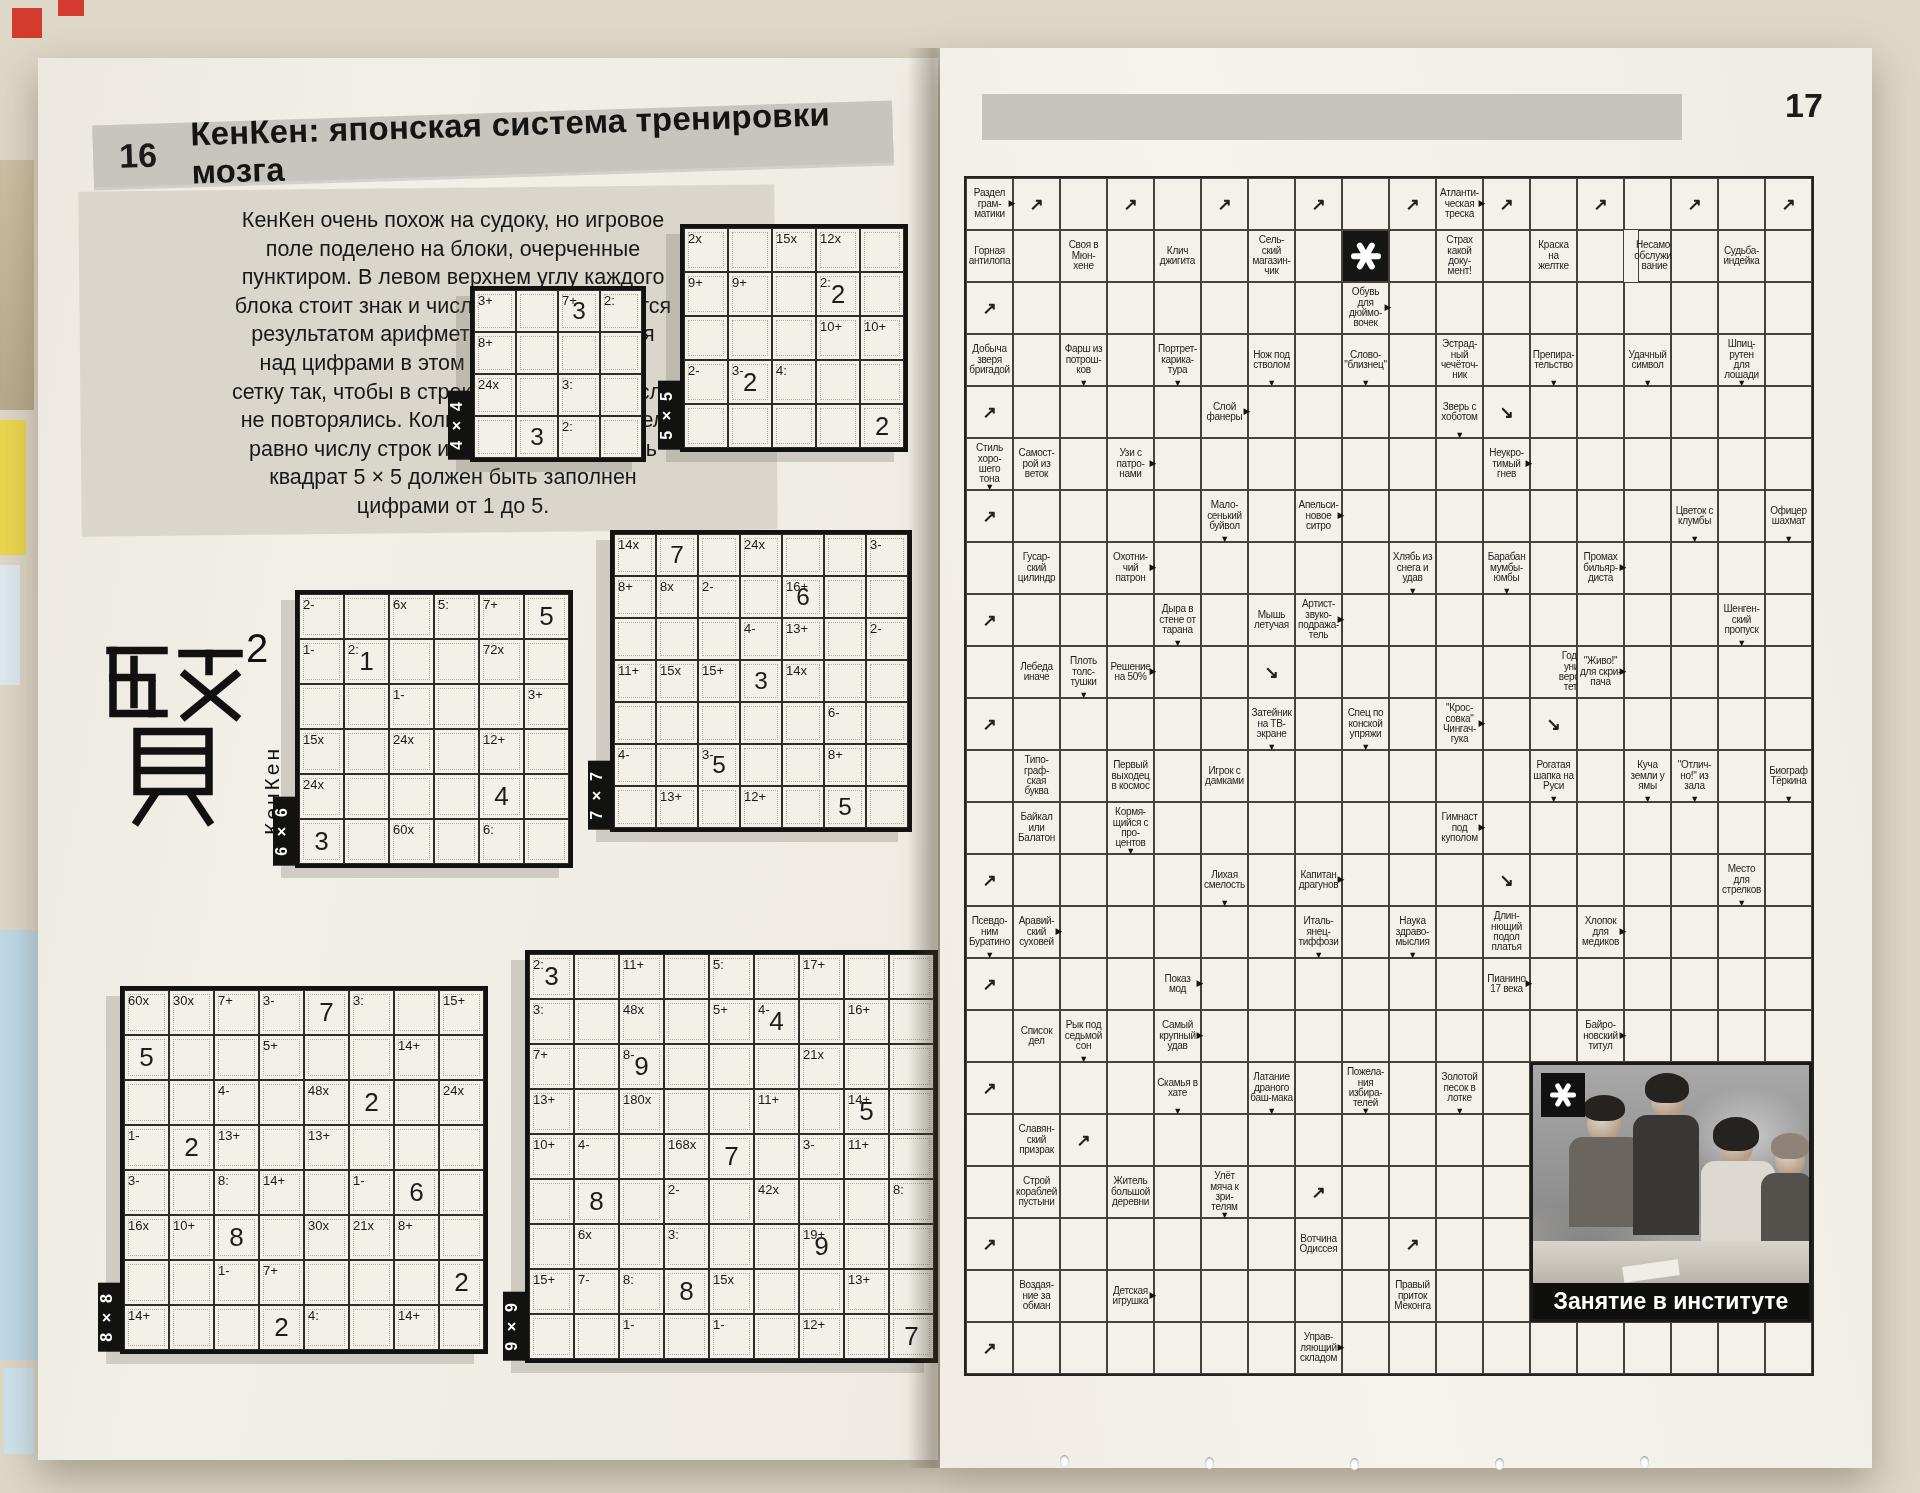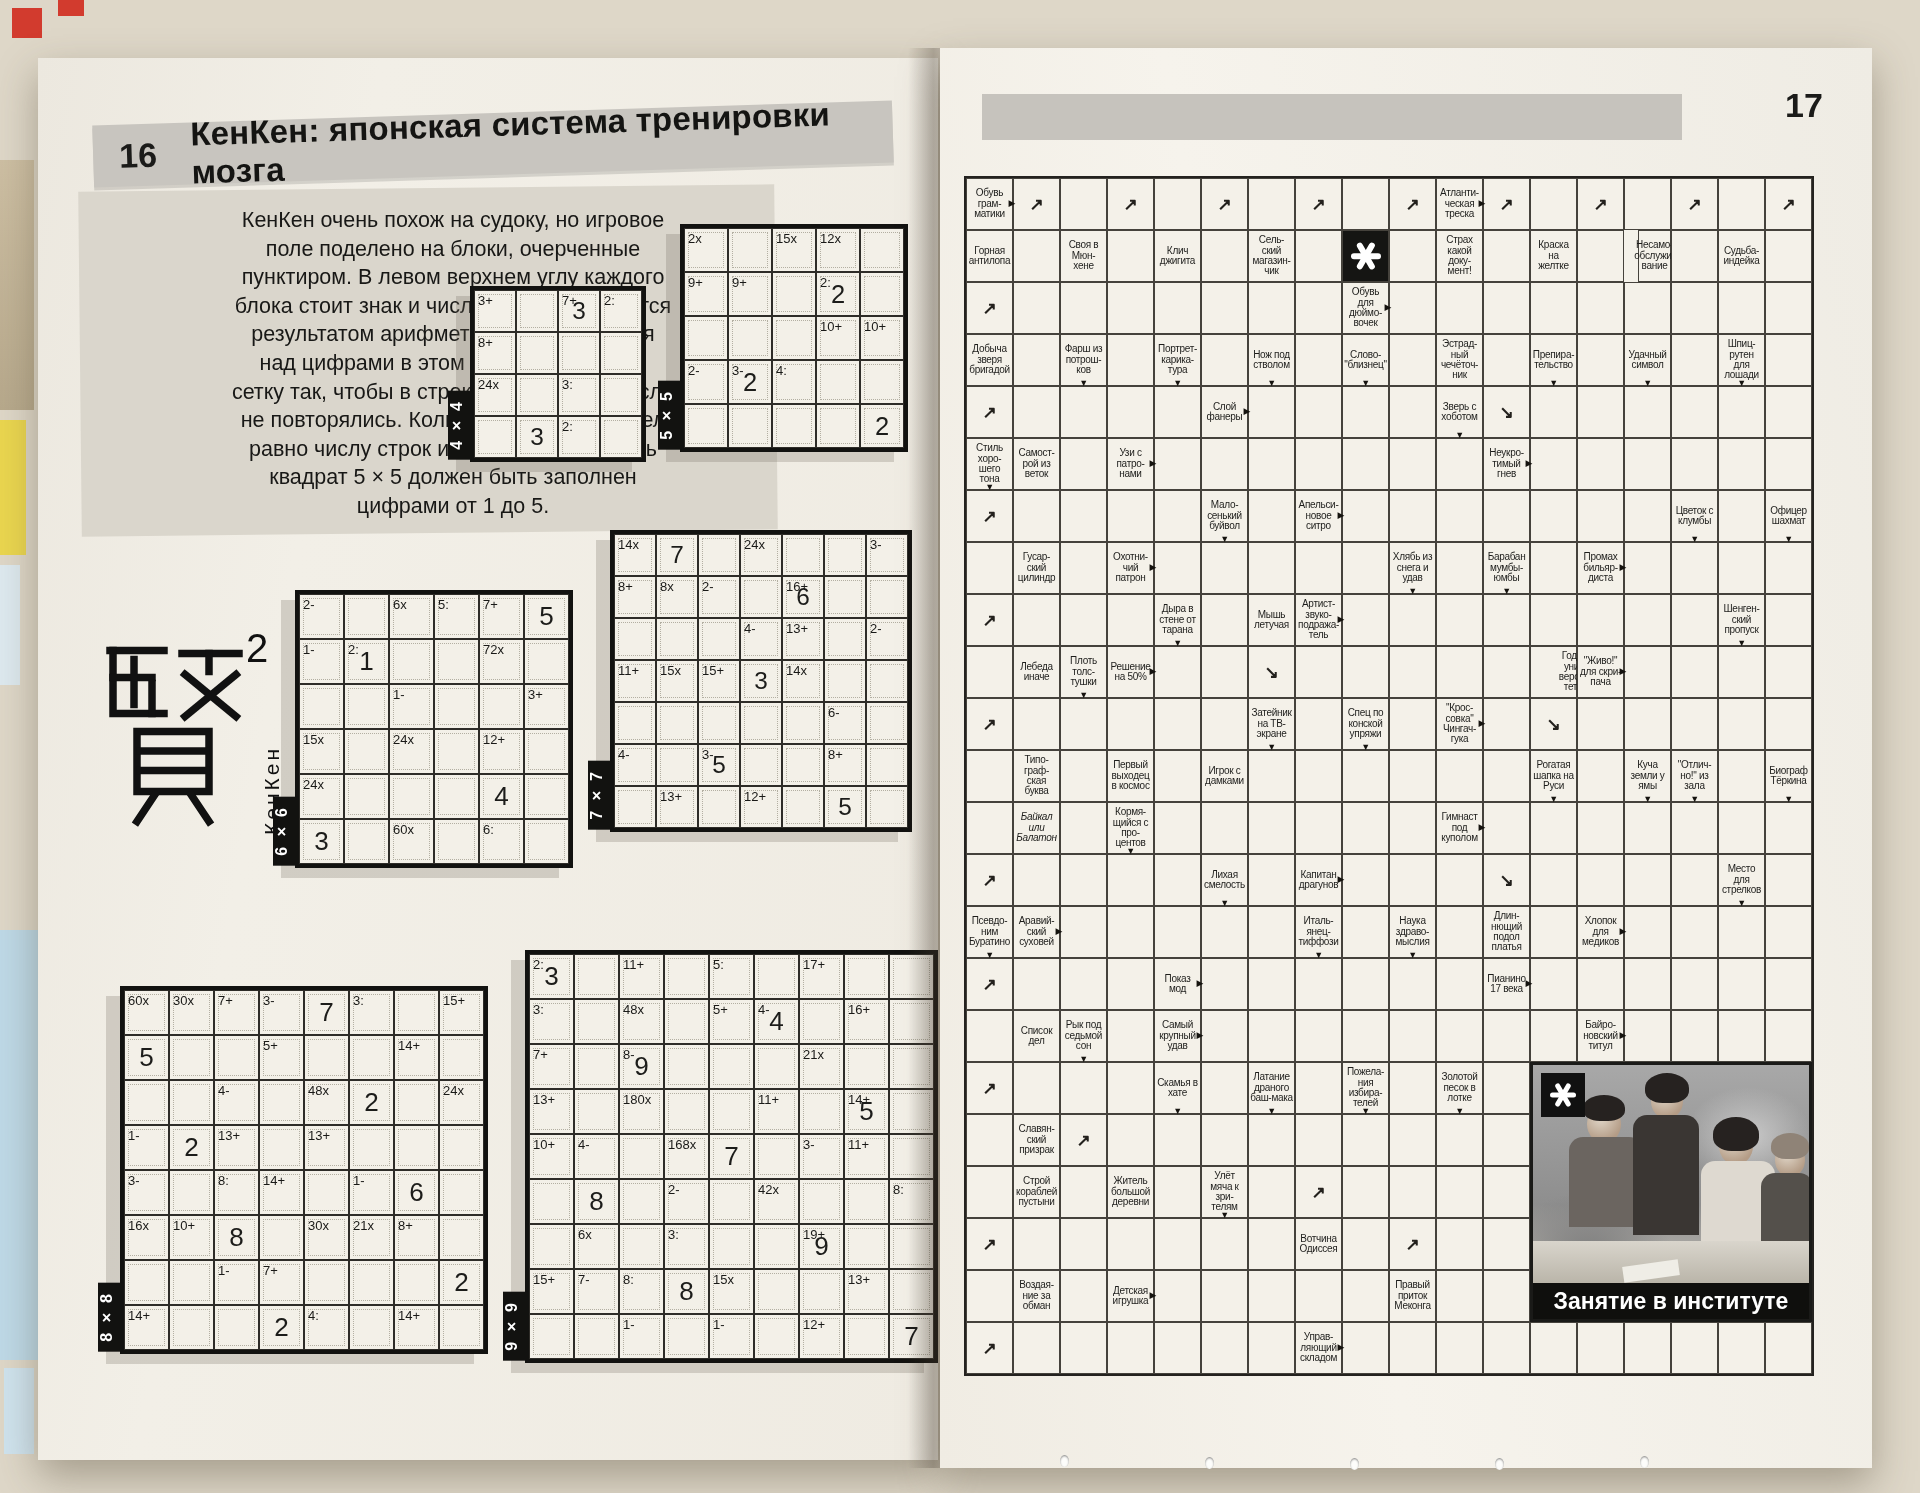--- a/index.html
+++ b/index.html
@@ -725,21 +725,21 @@
     </div>
   </div>
 
   <div class="spine"></div>
 
   <div class="page right-page">
     <div class="rp-band"></div>
     <div class="rp-num">17</div>
     <div id="scanword">
         <div class="sc clue" style="grid-area: 1 / 1;">
-          <span>Обувь грам-матики</span>
+          <span>Раздел грам-матики</span>
           <span class="arw-r">▶</span>
         </div>
         <div class="sc" style="grid-area: 1 / 2;">
           <span class="mark">↗</span>
         </div>
         <div class="sc" style="grid-area: 1 / 3;"></div>
         <div class="sc" style="grid-area: 1 / 4;">
           <span class="mark">↗</span>
         </div>
         <div class="sc" style="grid-area: 1 / 5;"></div>
@@ -1125,21 +1125,21 @@
         <div class="sc clue" style="grid-area: 12 / 16;">
           <span>"Отлич-но!" из зала</span>
           <span class="arw-d">▼</span>
         </div>
         <div class="sc" style="grid-area: 12 / 17;"></div>
         <div class="sc clue" style="grid-area: 12 / 18;">
           <span>Биограф Тёркина</span>
           <span class="arw-d">▼</span>
         </div>
         <div class="sc" style="grid-area: 13 / 1;"></div>
-        <div class="sc clue" style="grid-area: 13 / 2; font-style: italic;">
+        <div class="sc clue" style="grid-area: 13 / 2;">
           <span>Байкал или Балатон</span>
         </div>
         <div class="sc" style="grid-area: 13 / 3;"></div>
         <div class="sc clue" style="grid-area: 13 / 4;">
           <span>Кормя-щийся с про-центов</span>
           <span class="arw-d">▼</span>
         </div>
         <div class="sc" style="grid-area: 13 / 5;"></div>
         <div class="sc" style="grid-area: 13 / 6;"></div>
         <div class="sc" style="grid-area: 13 / 7;"></div>

